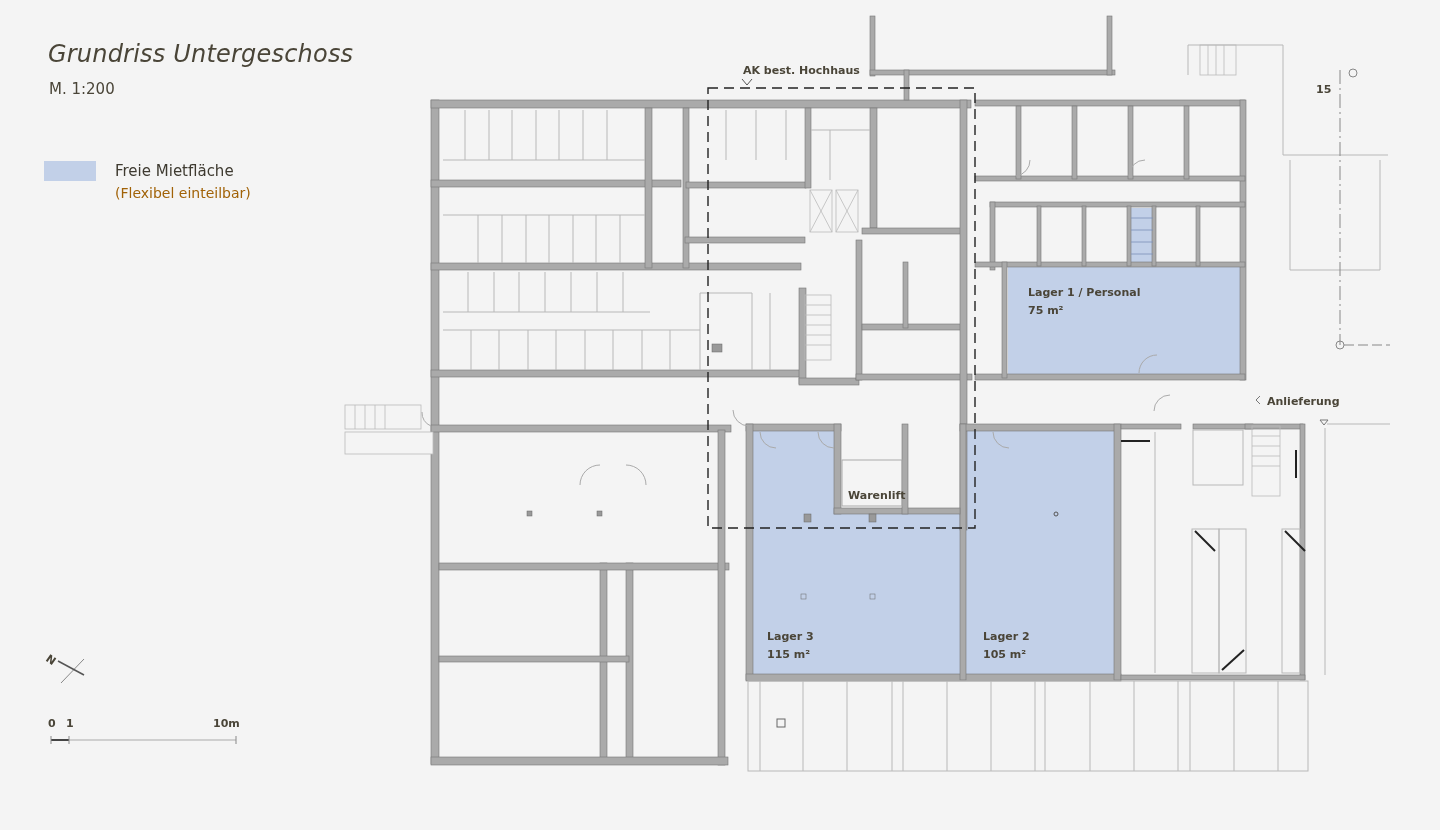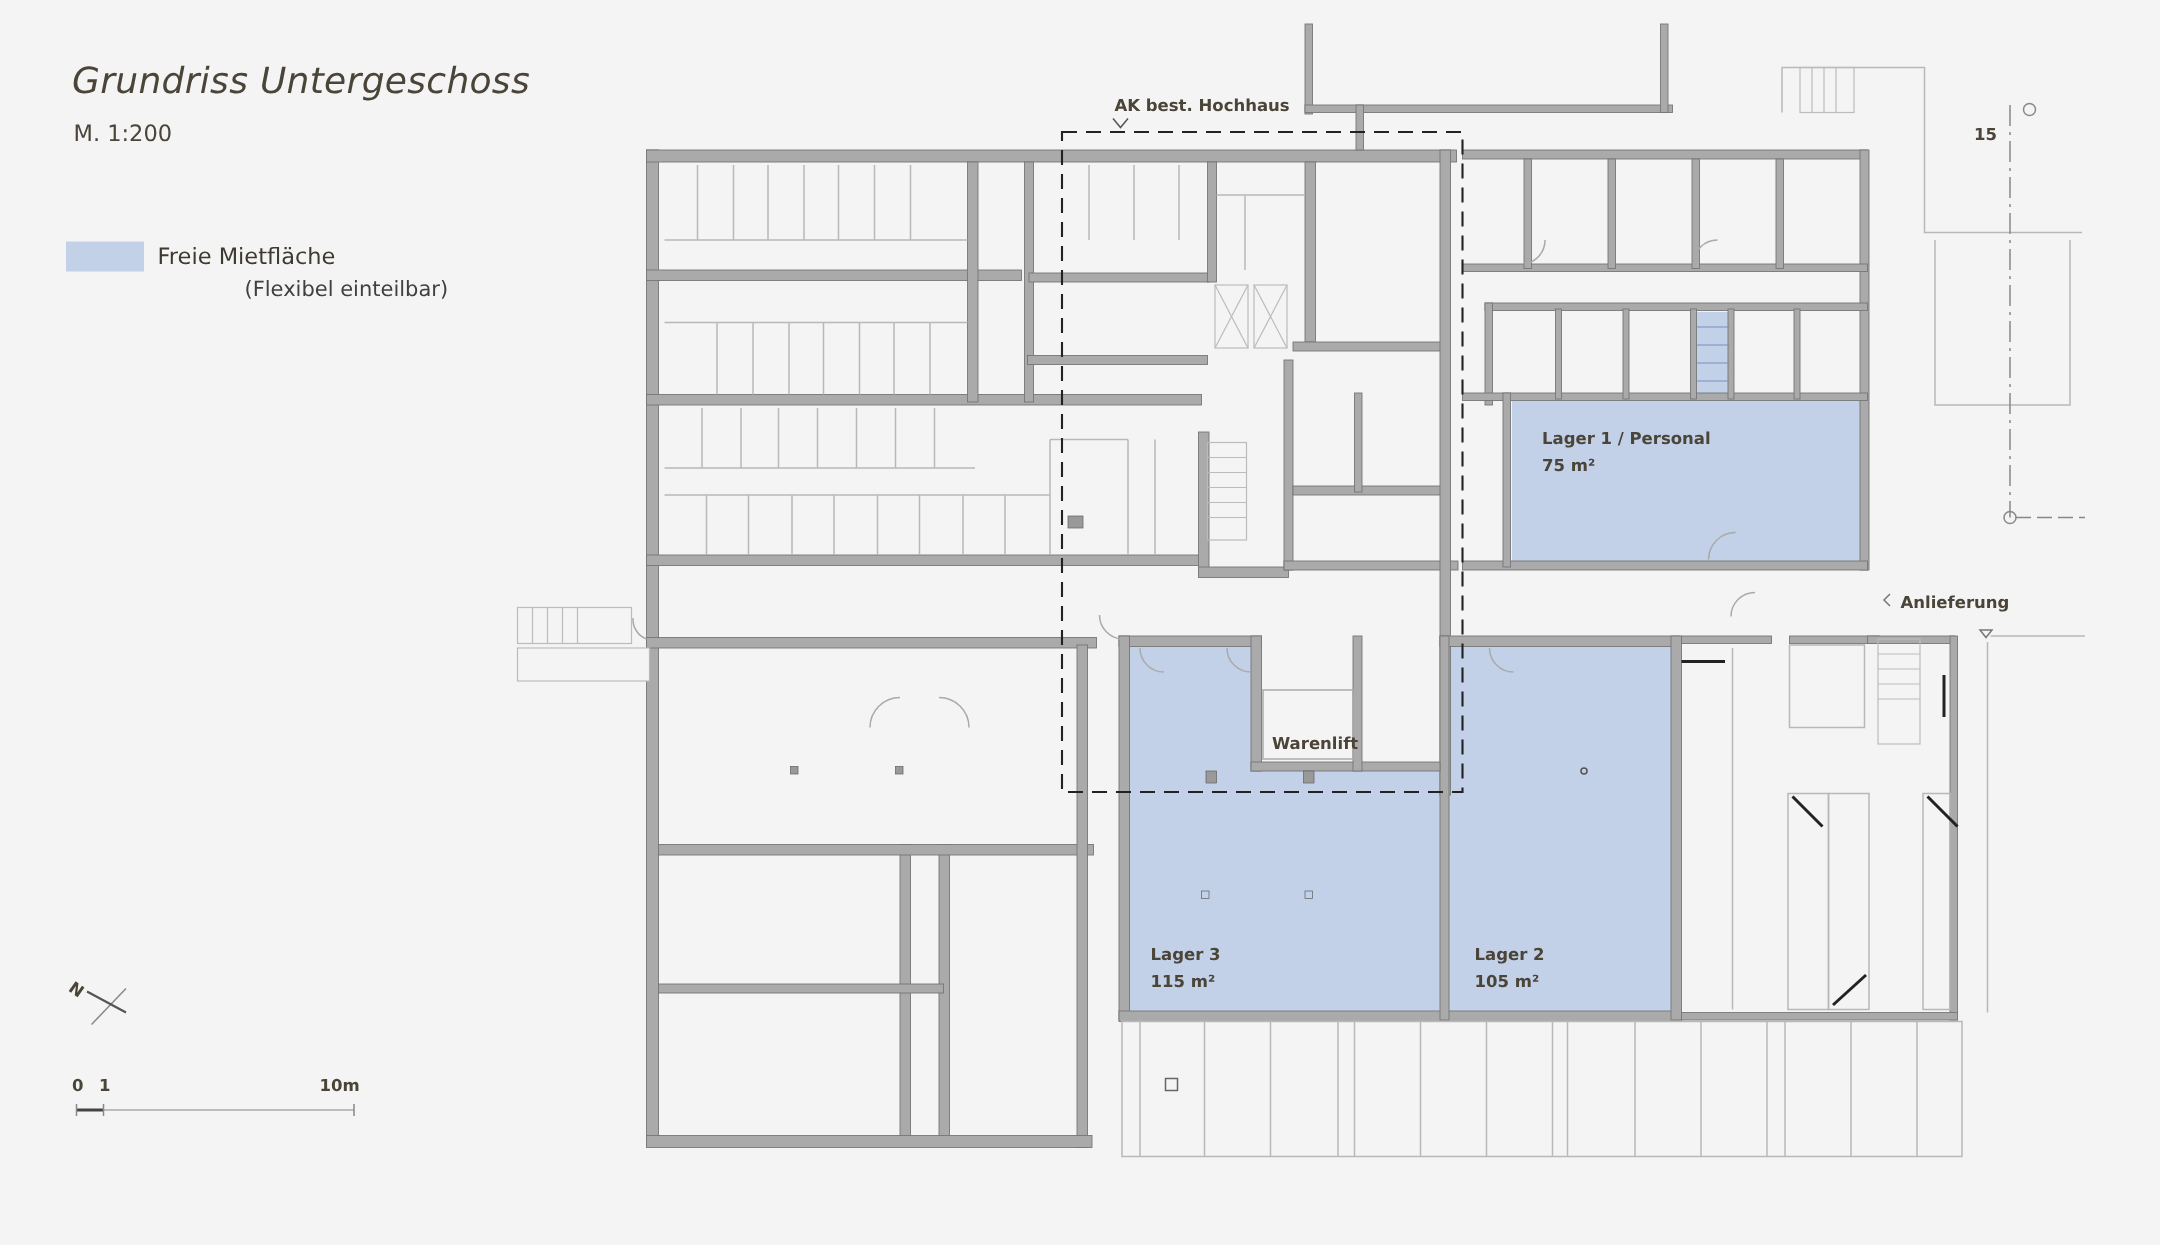--- a/index.html
+++ b/index.html
@@ -1,21 +1,21 @@
 <!DOCTYPE html>
 <html><head>
 <meta charset="utf-8">
 <style>
   html, body { margin: 0; padding: 0; }
   body { width: 1440px; height: 830px; background: #f4f4f4; position: relative; overflow: hidden; font-family: "DejaVu Sans", sans-serif; }
   .title { position: absolute; left: 48px; top: 40px; font-size: 24px; color: #4a4538; letter-spacing: 0.2px; font-style: italic; }
   .scale { position: absolute; left: 49px; top: 80px; font-size: 15px; color: #4a4538; }
   .legend-swatch { position: absolute; left: 44px; top: 161px; width: 52px; height: 20px; }
-  .legend-label { position: absolute; left: 105px; top: 162px; font-size: 15px; color: #3e3a30; }
-  .legend-sub { position: absolute; left: 115px; top: 185px; font-size: 14px; color: #404040; margin-left: 48px; }
+  .legend-label { position: absolute; left: 115px; top: 162px; font-size: 15px; color: #3e3a30; }
+  .legend-sub { position: absolute; left: 115px; top: 185px; font-size: 14px; color: #a16207; }
   svg.plan { position: absolute; left: 0; top: 0; }
   .lblb { font-family: "DejaVu Sans", sans-serif; fill: #4a4538; font-size: 11px; font-weight: bold; }
 </style>
 </head>
 <body>
 
 <div class="title">Grundriss Untergeschoss</div>
 <div class="scale">M. 1:200</div>
 
 <div class="legend-swatch" style="background:#c2d0e8"></div>

